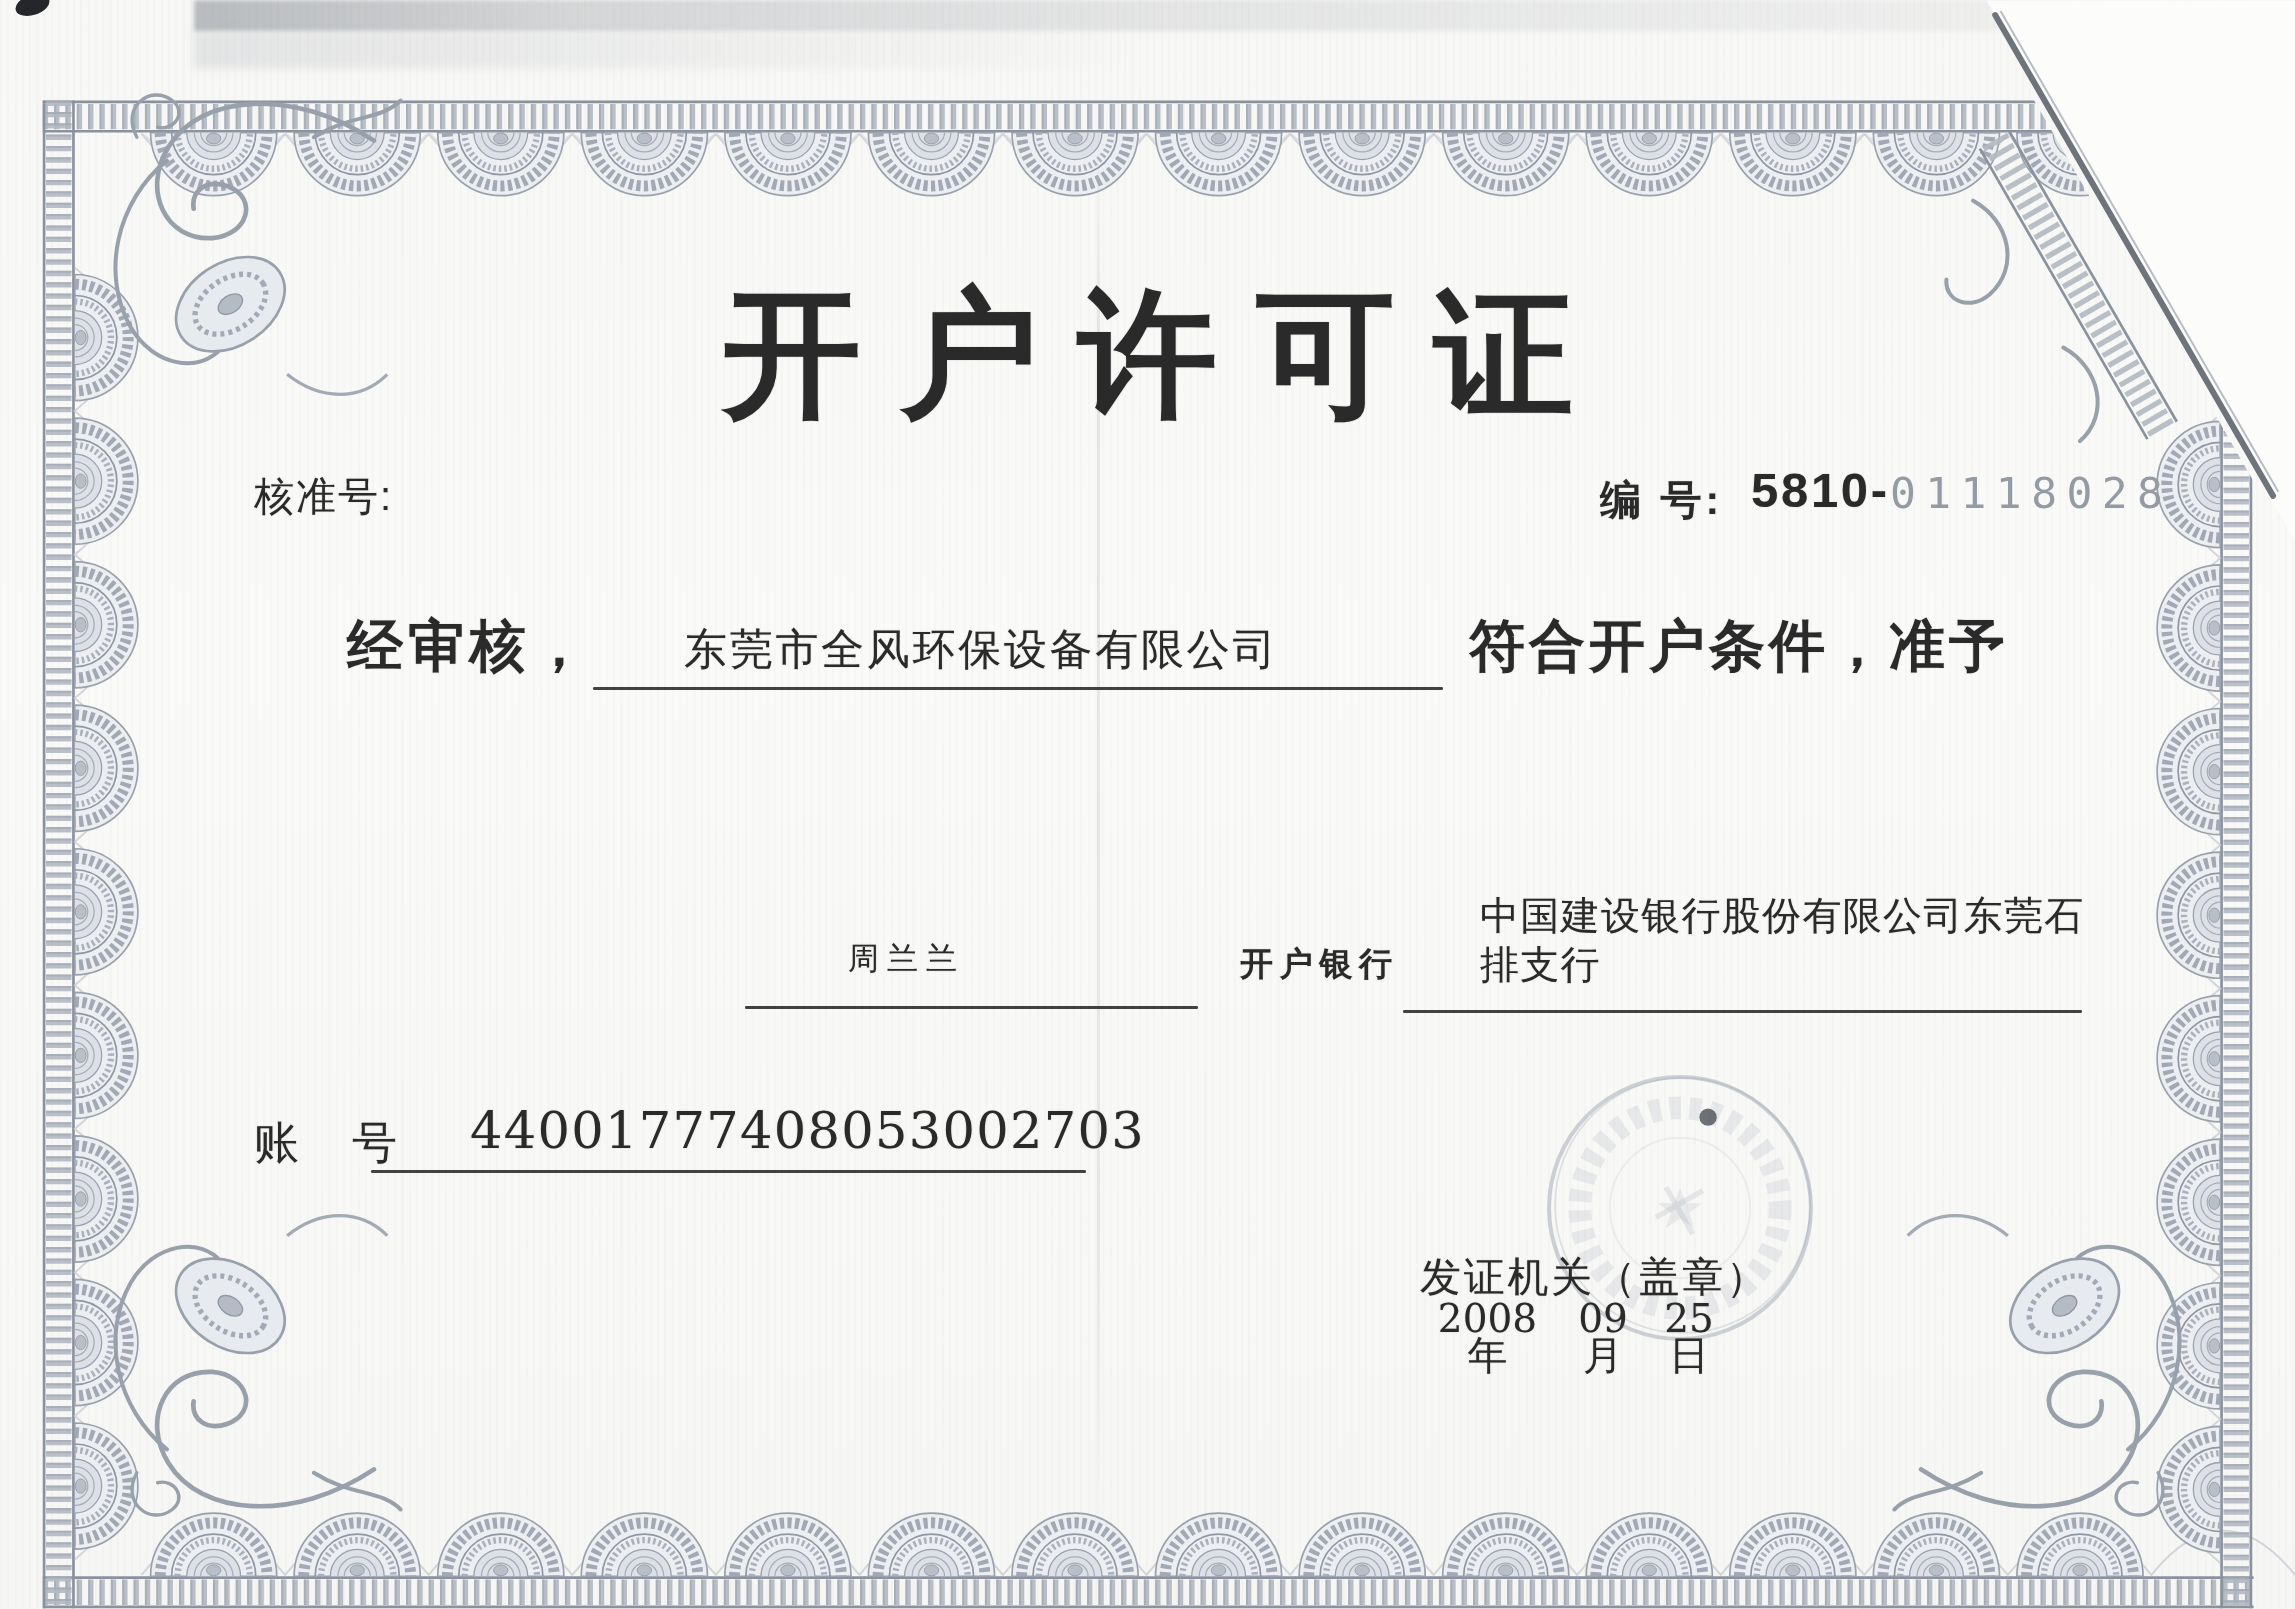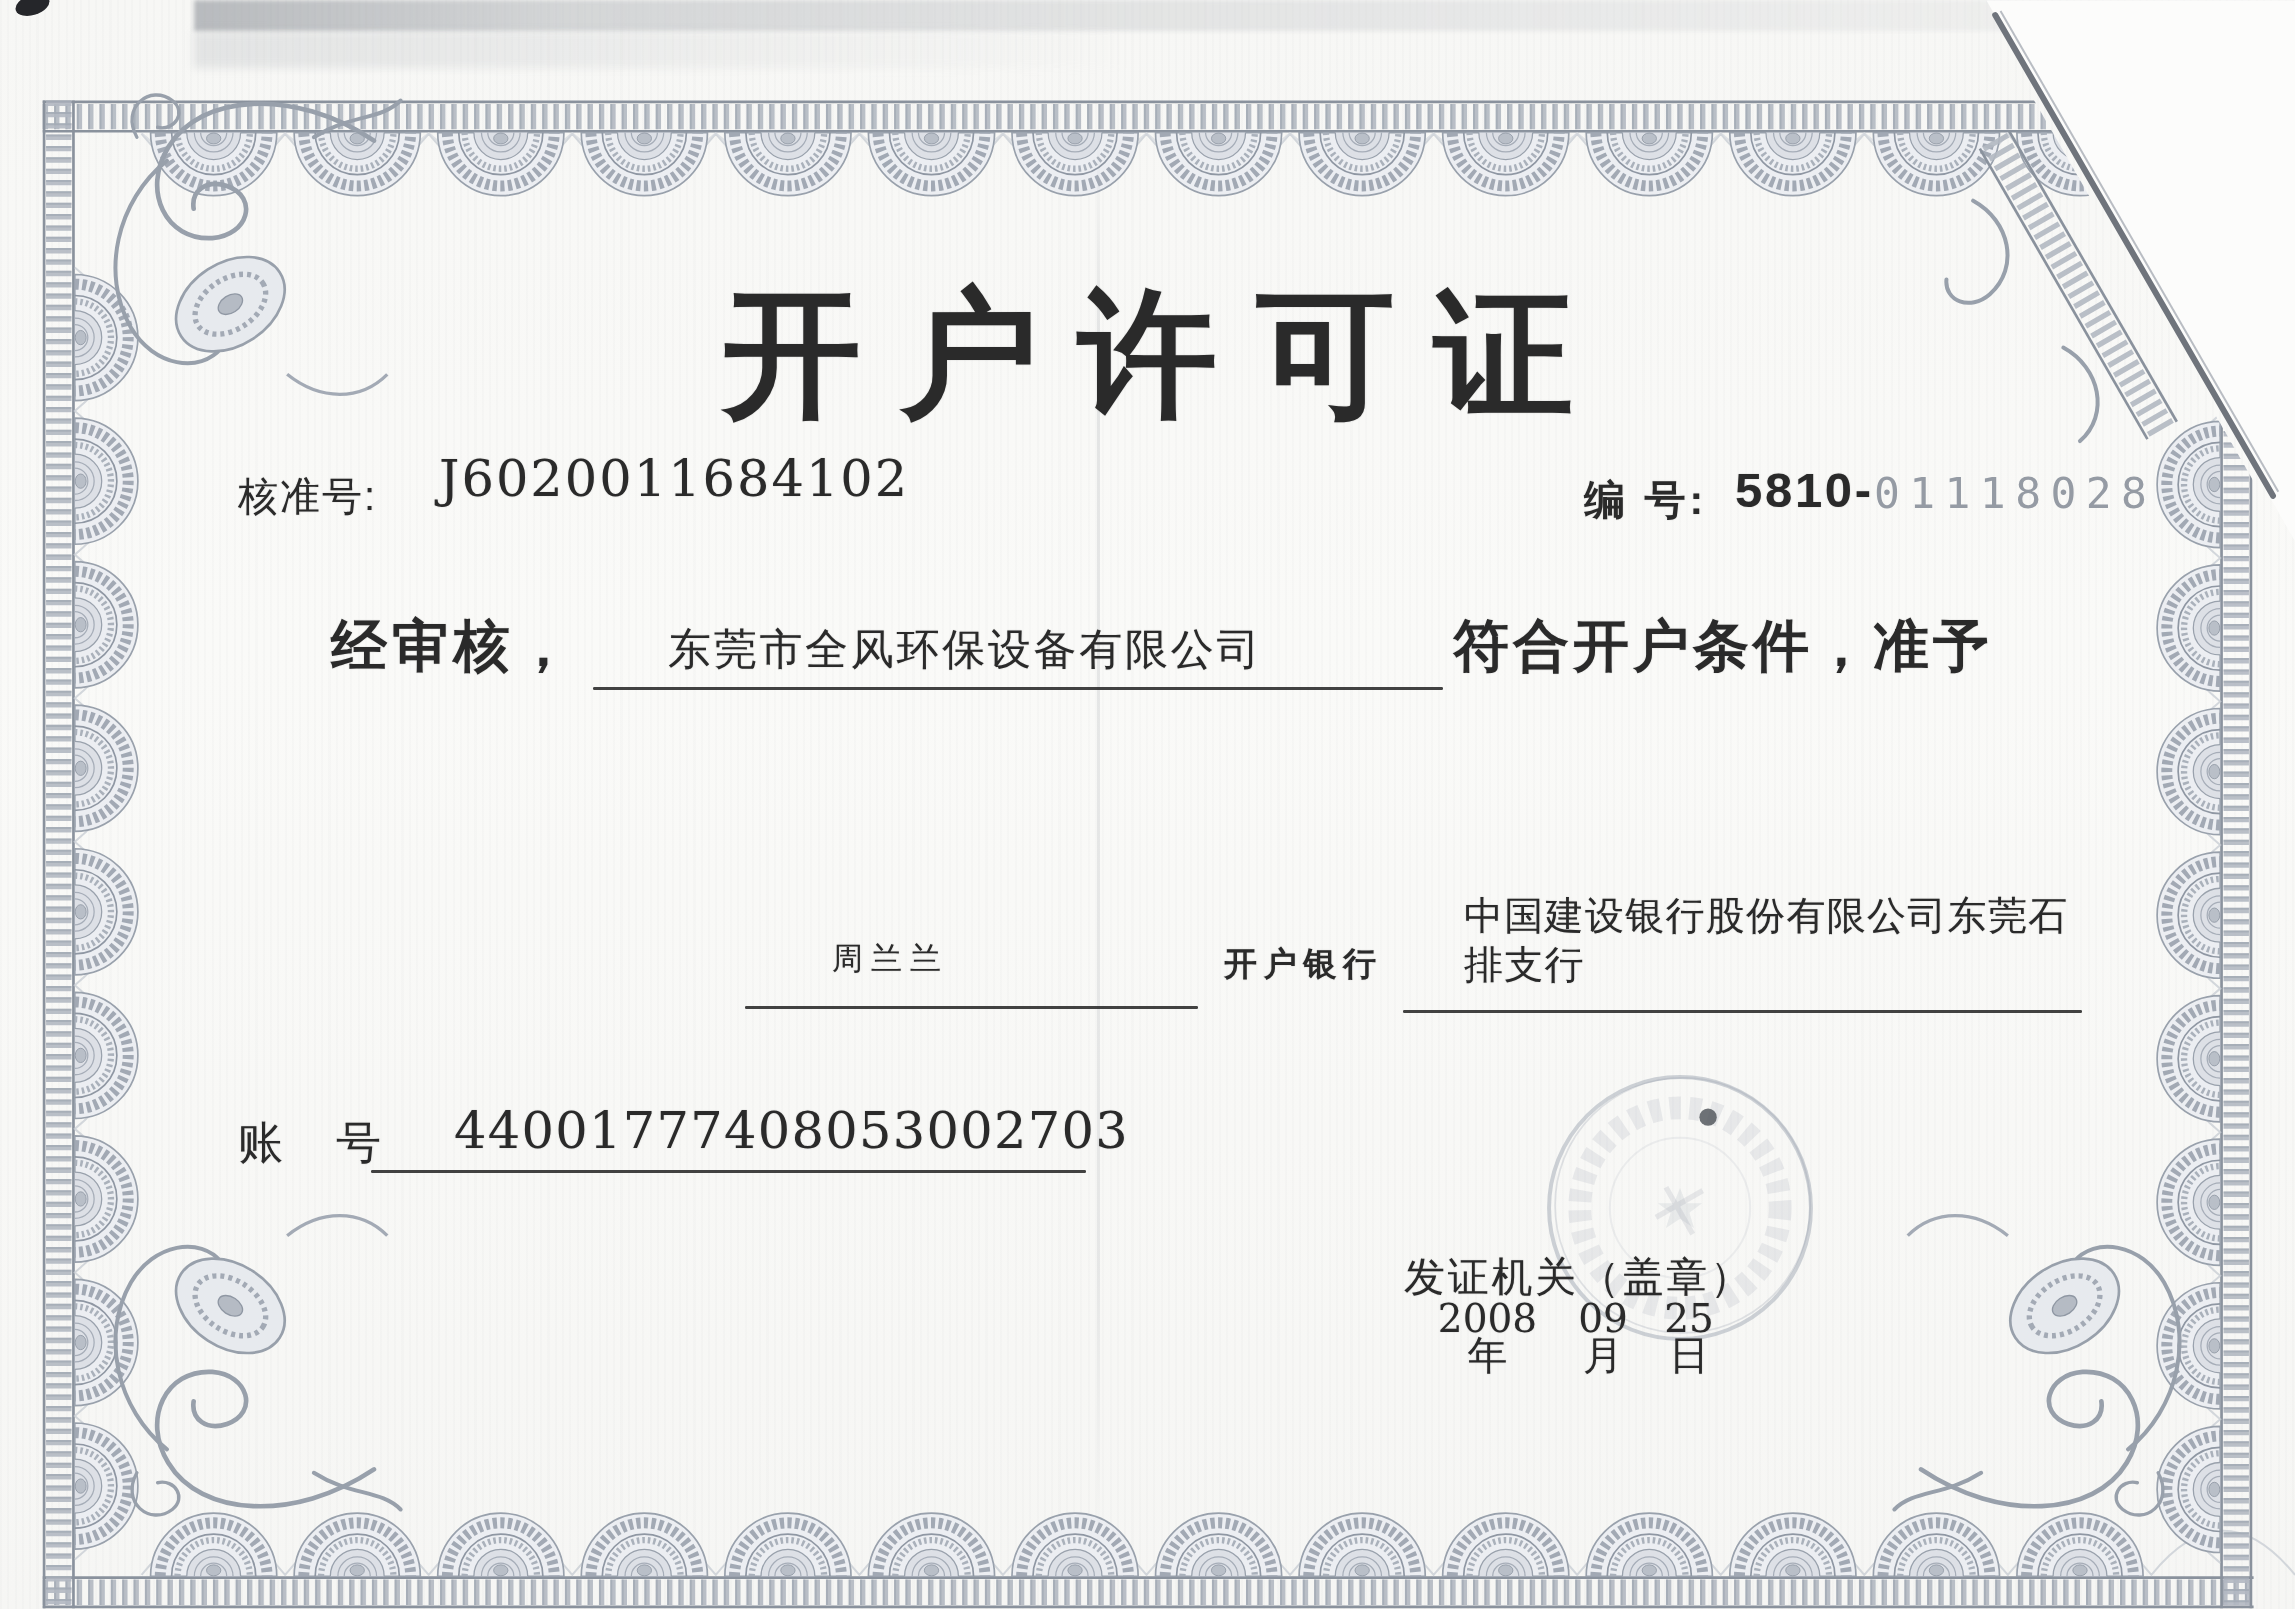--- a/index.html
+++ b/index.html
@@ -4,21 +4,21 @@
 <style>
   html,body{margin:0;padding:0;background:#ffffff;}
   #scan{
     position:relative; width:2295px; height:1610px; overflow:hidden;
     background:
       repeating-linear-gradient(90deg, rgba(130,135,142,0.030) 0 2px, rgba(0,0,0,0) 2px 7.3px),
       linear-gradient(180deg,#f7f7f5 0%,#fafaf8 40%,#f6f6f4 100%);
     font-family:"Liberation Sans", sans-serif;
     color:#282828;
   }
-  .abs{position:absolute; white-space:nowrap;}
+  .abs{position:absolute; white-space:nowrap;margin-left:16px;}
   .ink{color:#2a2a2a; text-shadow:0 0 1.3px rgba(30,30,30,.28);}
   .serifnum{font-family:"DejaVu Serif", serif;}
   
   #smudge-top{
     position:absolute; left:194px; top:0; width:2102px; height:31px;
     background:linear-gradient(90deg, rgba(150,154,160,.65) 0%, rgba(170,174,179,.45) 18%,
       rgba(190,193,197,.35) 45%, rgba(205,207,210,.30) 70%, rgba(222,223,225,.22) 100%);
     filter:blur(2px);
   }
   #smudge-top2{
@@ -211,21 +211,20 @@
       <circle cx="226" cy="226" r="105" stroke-width="3" opacity=".12"></circle>
       <path d="M190,240 l70,-40 M205,195 l40,70" stroke-width="8" opacity=".18"></path>
     </g>
     <polygon points="226,196 235,219 259,219 240,233 247,256 226,242 205,256 212,233 193,219 217,219" fill="#8f98a6" opacity=".15"></polygon>
     <circle cx="268" cy="90" r="13" fill="#55595f" opacity=".85"></circle>
   </svg>
 
   <div class="abs ink" id="title">开户许可证</div>
 
   <div class="abs ink" id="approval-label">核准号:</div>
-  <div class="abs ink serifnum" id="approval-value">J6020011684102</div>
 
   <div class="abs ink" id="serial-label">编 号:</div>
   <div class="abs ink" id="serial-prefix">5810-</div>
   <div class="abs" id="serial-number">01118028</div>
 
   <div class="abs ink" id="review-prefix">经审核，</div>
   <div class="abs ink" id="company">东莞市全风环保设备有限公司</div>
   <div class="abs ink" id="review-suffix">符合开户条件，准予</div>
   <div class="uline" id="ul-company"></div>
 

